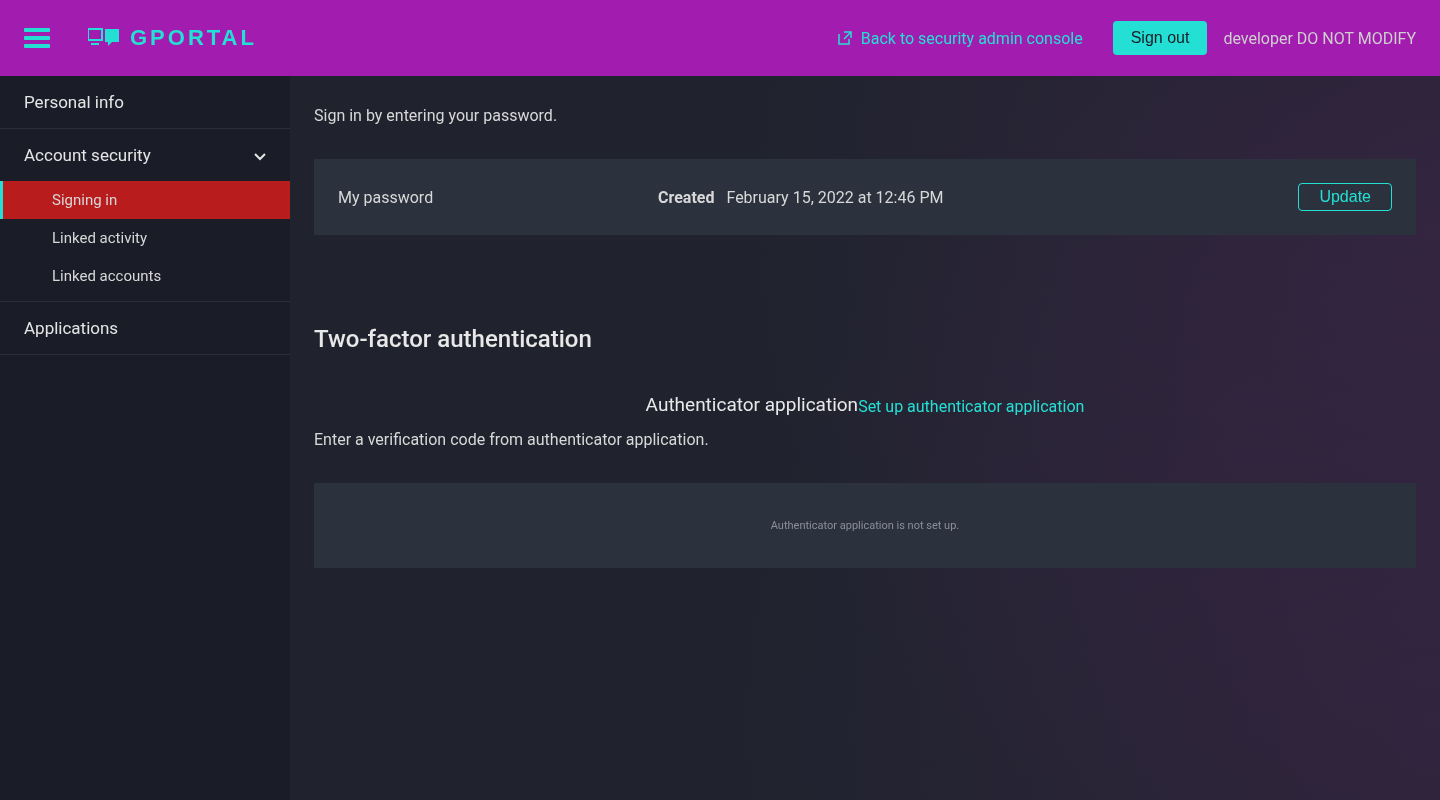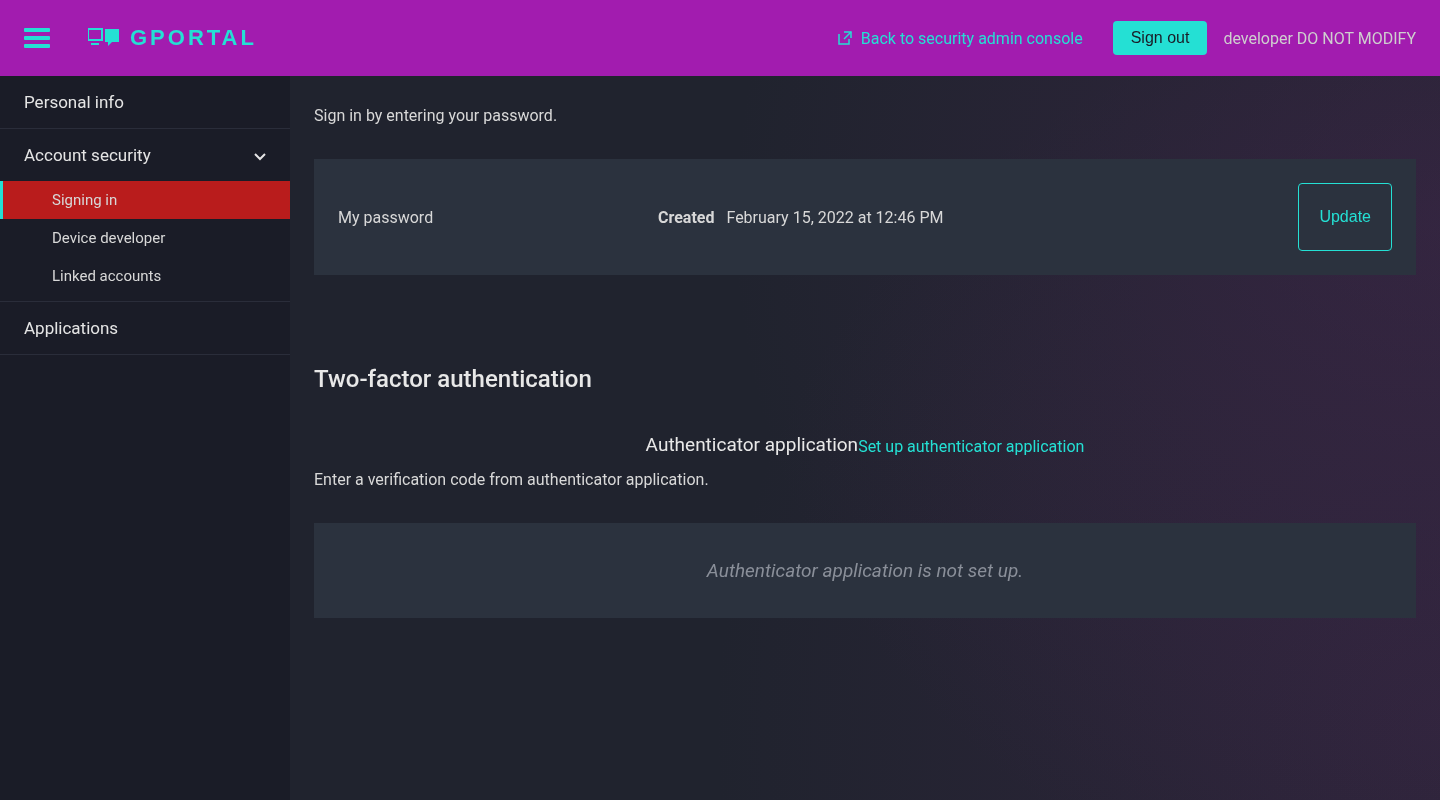--- a/index.html
+++ b/index.html
@@ -153,21 +153,21 @@
   }
   .card .created-date {
     font-size: 16px;
   }
   .card .spacer { flex: 1; }
   .update-btn {
     background: transparent;
     border: 1px solid #24e0d4;
     color: #24e0d4;
     border-radius: 4px;
-    padding: 24px 20px;
+    padding: 4px 20px;
     font-size: 16px;
     cursor: pointer;
   }
 
   h2.section-title {
     font-size: 24px;
     font-weight: 500;
     color: #e8e8e8;
     margin-top: 90px;
   }
@@ -196,22 +196,21 @@
     font-size: 16px;
     color: #d8d8d8;
   }
 
   .empty-box {
     background: #2b323e;
     margin-top: 34px;
     padding: 36px 28px;
     text-align: center;
     color: #8a8f99;
-    font-size: 19px;
-    font-style: italic;
+    font-size: 11px;
   }
 
   
   .main::-webkit-scrollbar { width: 10px; }
   .main::-webkit-scrollbar-track { background: #20232e; }
   .main::-webkit-scrollbar-thumb { background: #3a3f4d; border-radius: 5px; }
 </style>
 </head>
 <body>
 
@@ -254,21 +253,21 @@
         <svg width="12" height="8" viewBox="0 0 12 8">
             <path d="M1 1 L6 6 L11 1" fill="none" stroke="#e5e5e5" stroke-width="2"></path>
           </svg>
       </span>
     </div>
     <div class="nav-group-children">
       <div class="nav-sub active">
         <span>Signing in</span>
       </div>
       <div class="nav-sub">
-        <span>Device developer</span>
+        <span>Linked activity</span>
       </div>
       <div class="nav-sub">
         <span>Linked accounts</span>
       </div>
     </div>
     <div class="nav-item">
       <span>Applications</span>
     </div>
   </nav>
 

